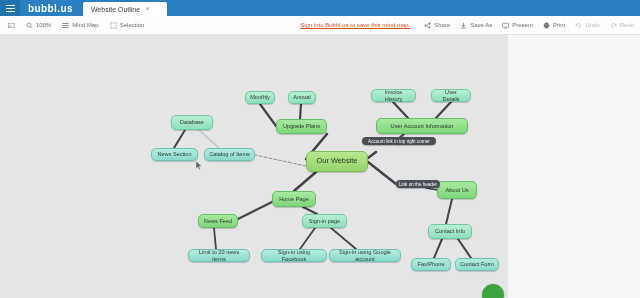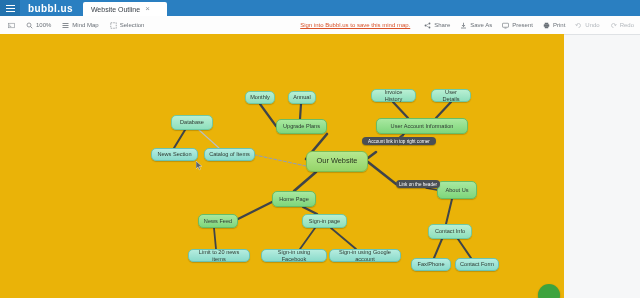--- a/index.html
+++ b/index.html
@@ -50,22 +50,22 @@
   .tb-item.muted{color:#b3b8bd;}
   .tb-notice{
     font-size:6px;color:#d8522a;text-decoration:underline;
     cursor:pointer;white-space:nowrap;margin-right:4px;
   }
   .ic{display:inline-block;line-height:0;}
   svg{display:block;}
 
   
   .canvas{
-    position:absolute;top:34px;left:0;width:564px;height:264px;
-    background:#eab308;overflow:hidden;
+    position:absolute;top:34px;left:0;width:508px;height:264px;
+    background:#e5e5e5;overflow:hidden;
   }
   .edges{position:absolute;inset:0;}
 
   .node{
     position:absolute;
     display:flex;align-items:center;justify-content:center;
     text-align:center;
     border-radius:5px;
     font-size:5.6px;
     color:#2f3a33;

